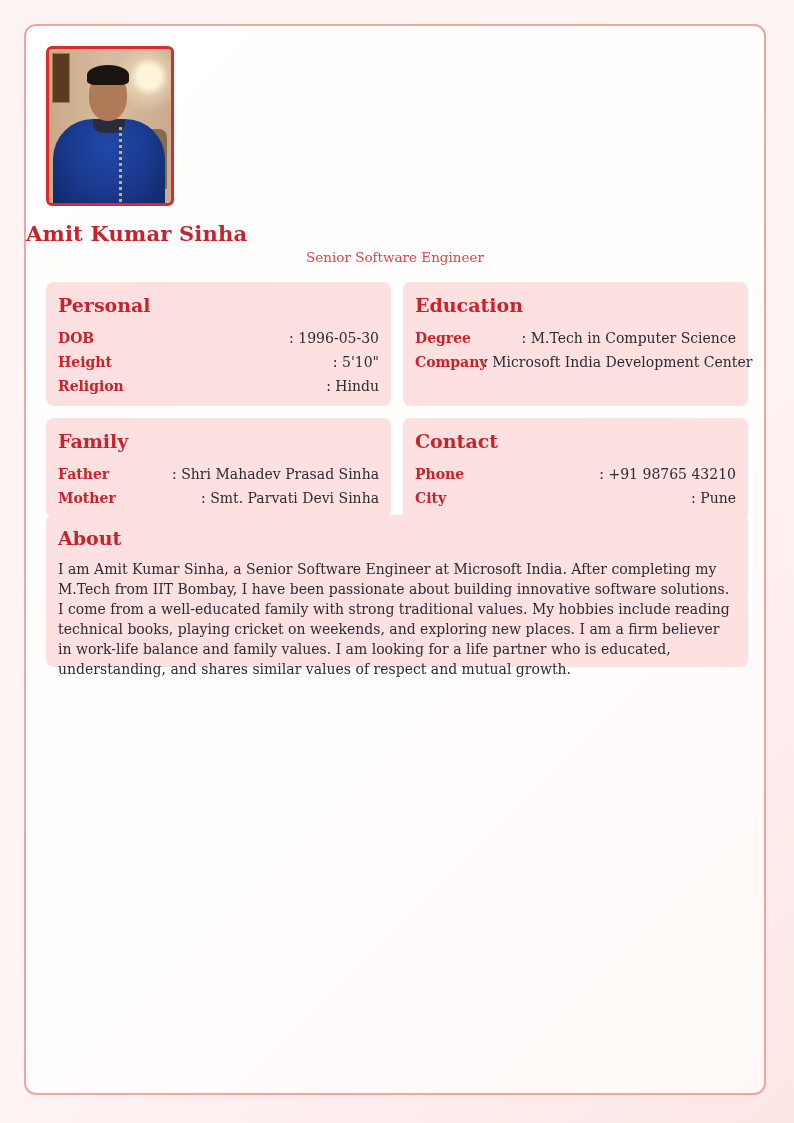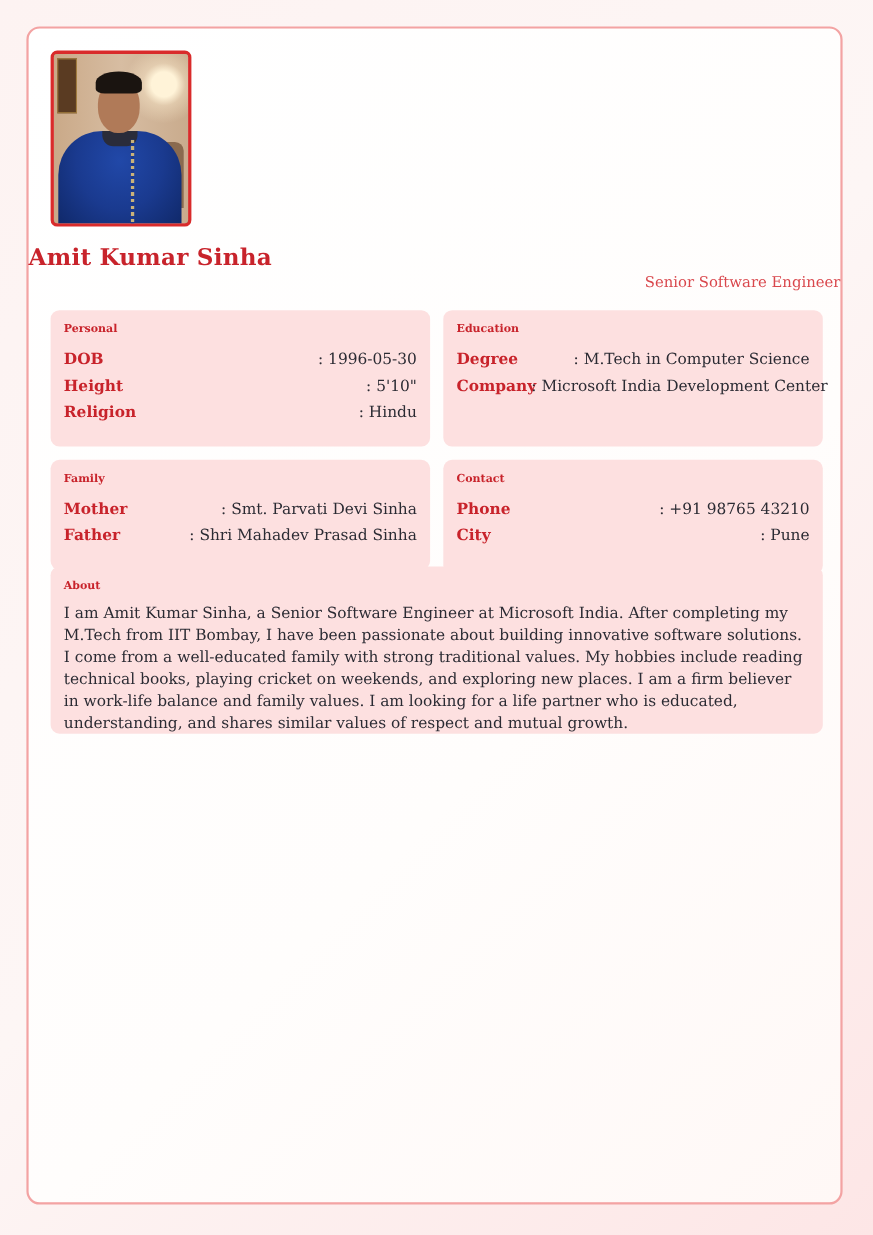--- a/index.html
+++ b/index.html
@@ -30,29 +30,29 @@
   .photo .placket { position:absolute; left:70px; top:78px; width:3px; height:80px; background:repeating-linear-gradient(180deg, #c9b27a 0 3px, #1a3a8f 3px 6px); }
   .photo .face { position:absolute; left:40px; top:24px; width:38px; height:48px; background:#b07a58; border-radius:45% 45% 48% 48%; }
   .photo .hair { position:absolute; left:38px; top:16px; width:42px; height:20px; background:#1a1410; border-radius:50% 50% 20% 20%; }
   .photo .neck { position:absolute; left:51px; top:64px; width:16px; height:12px; background:#9a6a4a; }
 
   .name {
     position:absolute; left:0; width:100%; top:195px; 
     color:#c8232b; font-weight:bold; font-size:21px; letter-spacing:0.2px;
   }
   .subtitle {
-    position:absolute; left:0; width:100%; top:223px; text-align:right;
+    position:absolute; left:0; width:100%; top:223px; text-align:center;
     color:#d9474c; font-size:13.5px;
   }
   .section {
     position:absolute; background:#fde0e0; border-radius:8px; box-sizing:border-box;
     padding:12px 12px;
   }
   .section h3 {
-    margin:0 0 10px 0; color:#c8232b; font-size:10px; font-weight:bold;
+    margin:0 0 10px 0; color:#c8232b; font-size:19px; font-weight:bold;
   }
   .row { display:flex; font-size:14px; line-height:24px; color:#2b2b33;justify-content:space-between; }
   .row .lbl { color:#c8232b; font-weight:bold; }
   .row .val { white-space:nowrap; }
   .p-lbl { width:64px; }
   .e-lbl { width:68px; }
   .f-lbl { width:64px; }
   .c-lbl { width:64px; }
   .about-text { font-size:14px; line-height:20px; color:#2b2b33; margin:0; }
 </style>
@@ -100,26 +100,26 @@
     </div>
     <div class="row">
       <span class="lbl e-lbl">Company</span>
       <span class="val">: Microsoft India Development Center</span>
     </div>
   </div>
 
   <div class="section" style="left:20px; top:392px; width:345px; height:100px;">
     <h3>Family</h3>
     <div class="row">
+      <span class="lbl f-lbl">Father</span>
+      <span class="val">: Shri Mahadev Prasad Sinha</span>
+    </div>
+    <div class="row">
       <span class="lbl f-lbl">Mother</span>
       <span class="val">: Smt. Parvati Devi Sinha</span>
-    </div>
-    <div class="row">
-      <span class="lbl f-lbl">Father</span>
-      <span class="val">: Shri Mahadev Prasad Sinha</span>
     </div>
   </div>
 
   <div class="section" style="left:377px; top:392px; width:345px; height:104px;">
     <h3>Contact</h3>
     <div class="row">
       <span class="lbl c-lbl">Phone</span>
       <span class="val">: +91 98765 43210</span>
     </div>
     <div class="row">

